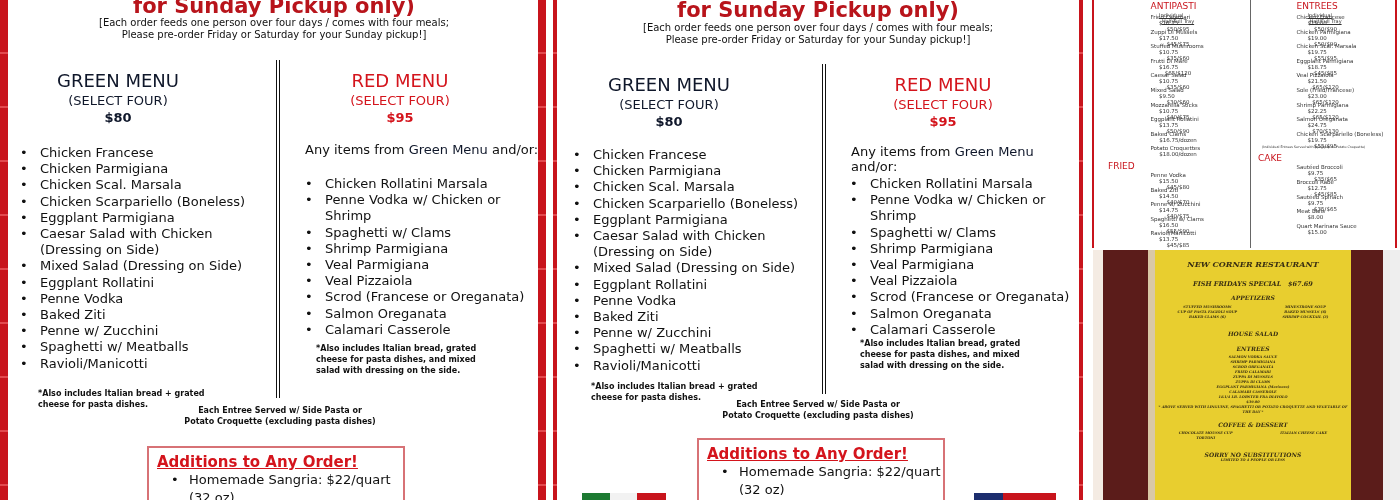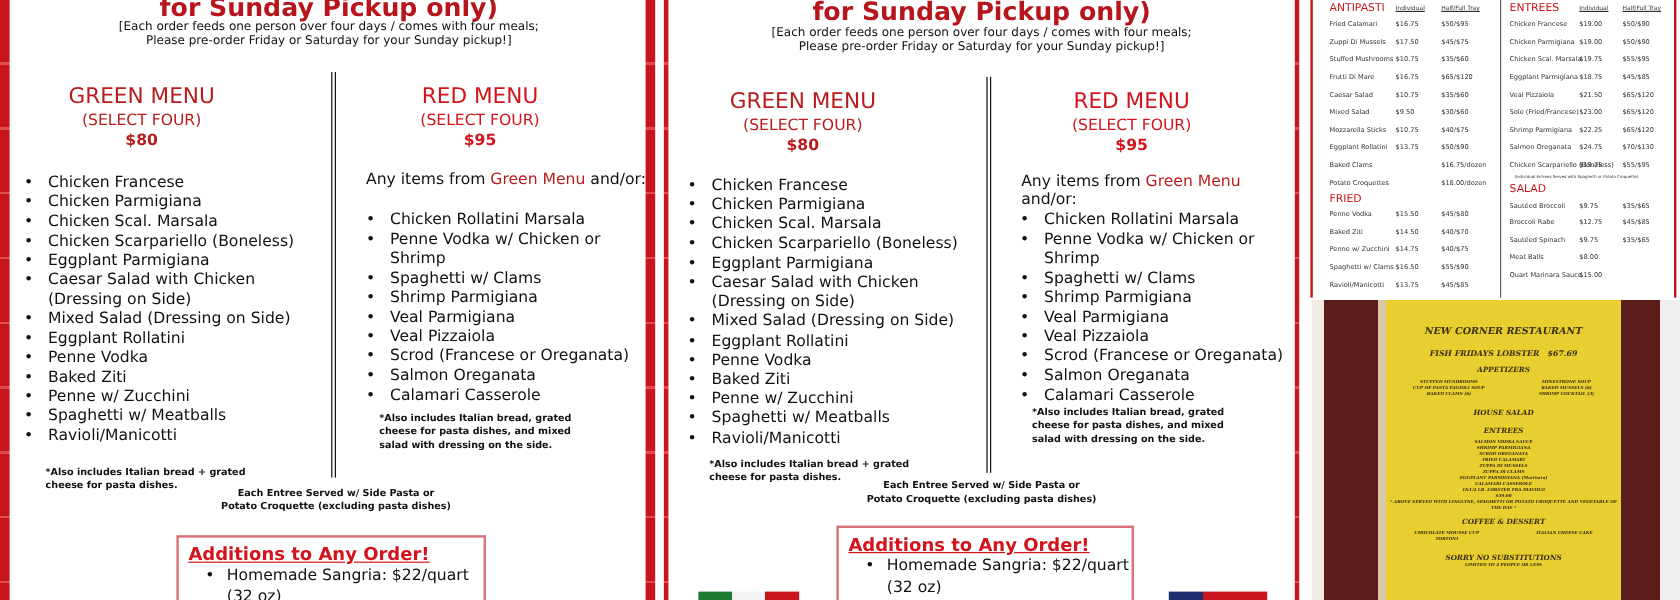--- a/index.html
+++ b/index.html
@@ -15,21 +15,21 @@
   .p1 .border-l { left: 0; } .p1 .border-r { left: 538px; }
   .p2 .border-l { left: 0; width: 4px; } .p2 .border-r { right: 0; width: 4px; }
 
   .title { position: absolute; left: 0; right: 0; text-align: center; color: #b8141b; font-weight: bold; font-size: 21px; top: -6px; }
   .subnote { position: absolute; left: 0; right: 0; text-align: center; font-size: 10px; color: #111; line-height: 12px; }
 
   .menu-head { position: absolute; text-align: center; width: 220px; }
   .menu-head .h1 { font-size: 18px; line-height: 22px; }
   .menu-head .h2 { font-size: 13px; line-height: 17px; }
   .menu-head .h3 { font-size: 13px; line-height: 18px; font-weight: bold; }
-  .green { color: #b91c1c; }
+  .green { color: #0f172a; }
   .red { color: #d4141c; }
 
   .divider { position: absolute; width: 4px; border-left: 1.5px solid #111; border-right: 1.5px solid #111; }
 
   ul.items { position: absolute; list-style: none; font-size: 13px; color: #111; }
   ul.items li { position: relative; padding-left: 20px; line-height: 16.2px; }
   ul.items li::before { content: "•"; position: absolute; left: 0; }
 
   .intro { position: absolute; font-size: 13px; color: #111; }
   .note { position: absolute; font-size: 8px; font-weight: bold; color: #111; line-height: 11px; }
@@ -41,29 +41,29 @@
   .additions li { position: relative; padding-left: 32px; line-height: 18px; }
   .additions li::before { content: "•"; position: absolute; left: 14px; }
 
   .flag { position: absolute; height: 10px; }
 
   
   .pricemenu { position: absolute; left: 1090px; top: 0; width: 310px; height: 248px; background: #fff; font-size: 5.5px; color: #333; }
   .pricemenu .vline { position: absolute; top: 0; bottom: 0; width: 2px; background: #c8141c; }
   .pcol { position: absolute; top: 0; }
   .pcol .sec { color: #c8141c; font-size: 9px; line-height: 12px; }
-  .prow { display: flex; height: 14.6px; align-items: center; }
+  .prow { display: flex; height: 14.6px; align-items: center; flex-direction: column; }
   .prow span { display: block; white-space: nowrap; }
   .colhead { font-size: 5px; text-decoration: underline; }
 
   
   .photo { position: absolute; left: 1093px; top: 250px; width: 307px; height: 250px;
     background: linear-gradient(90deg, #f4ebe3 0 10px, #5b1c1a 10px 55px, #d9c8a6 55px 62px, #e8ce2f 62px 258px, #5b1c1a 258px 290px, #eeeeee 290px); overflow: hidden; }
   .poster { position: absolute; left: 62px; top: 0; width: 196px; height: 250px; color: #3a3012; font-family: "DejaVu Serif", serif; font-style: italic; font-weight: bold; text-align: center; }
-  .poster .t1 { font-size: 8px; margin-top: 20px; }
+  .poster .t1 { font-size: 8px; margin-top: 9px; }
   .poster .t2 { font-size: 6.5px; margin-top: 11px; }
   .poster .sh { font-size: 6px; margin-top: 6px; }
   .poster .sm { font-size: 3.5px; line-height: 5px; }
 </style>
 </head>
 <body>
 
 <div class="panel p1">
   <div class="border-l"></div>
   <div class="border-r"></div>
@@ -354,21 +354,21 @@
           <span style="width: 36px;">$24.75</span>
           <span>$70/$130</span>
         </div>
         <div class="prow">
           <span style="width: 58px;">Chicken Scarpariello (Boneless)</span>
           <span style="width: 36px;">$19.75</span>
           <span>$55/$95</span>
         </div>
       </div>
     <div style="font-size:3.3px; margin-left:4px;">(Individual Entrees Served with Spaghetti or Potato Croquette)</div>
-    <div class="sec" style="margin-top:3px;">SALAD</div>
+    <div class="sec" style="margin-top:3px;">CAKE</div>
     <div id="sides-rows">
         <div class="prow">
           <span style="width: 58px;">Sautéed Broccoli</span>
           <span style="width: 36px;">$9.75</span>
           <span>$35/$65</span>
         </div>
         <div class="prow">
           <span style="width: 58px;">Broccoli Rabe</span>
           <span style="width: 36px;">$12.75</span>
           <span>$45/$85</span>
@@ -388,21 +388,21 @@
           <span style="width: 36px;">$15.00</span>
           <span></span>
         </div>
       </div>
   </div>
 </div>
 
 <div class="photo">
   <div class="poster">
     <div class="t1">NEW CORNER RESTAURANT</div>
-    <div class="t2"><span>FISH FRIDAYS LOBSTER</span>&nbsp;&nbsp;&nbsp;<span>$67.69</span></div>
+    <div class="t2"><span>FISH FRIDAYS SPECIAL</span>&nbsp;&nbsp;&nbsp;<span>$67.69</span></div>
     <div class="sh">APPETIZERS</div>
     <div style="display:flex; justify-content:space-around; margin-top:4px;">
       <div class="sm" id="app-left">
           <div>STUFFED MUSHROOMS</div>
           <div>CUP OF PASTA FAGIOLI SOUP</div>
           <div>BAKED CLAMS (6)</div>
         </div>
       <div class="sm" id="app-right">
           <div>MINESTRONE SOUP</div>
           <div>BAKED MUSSELS (6)</div>

